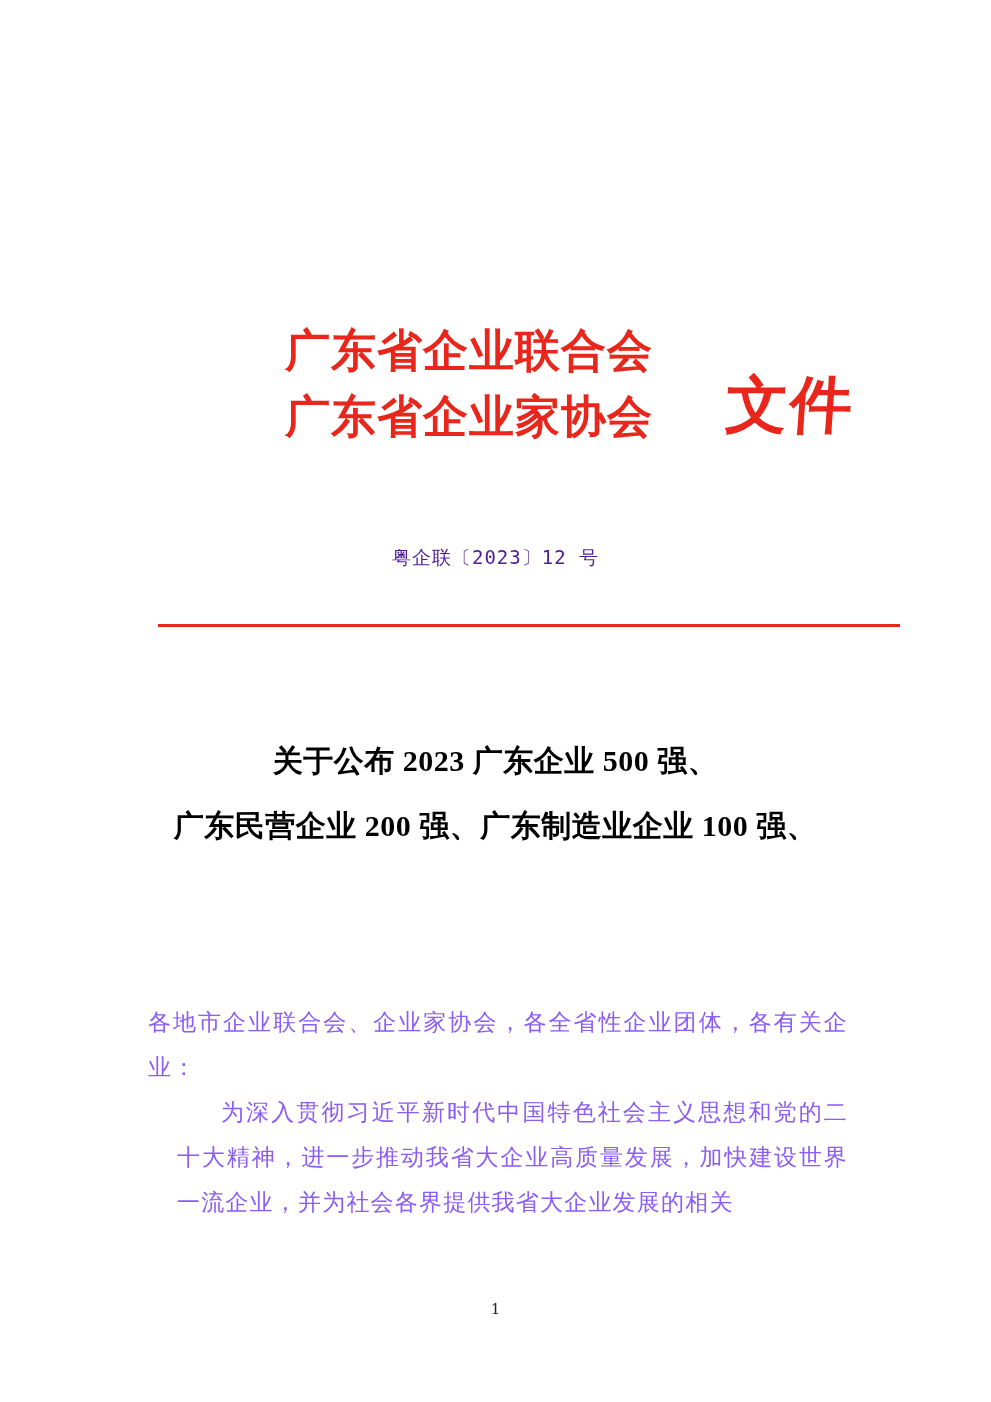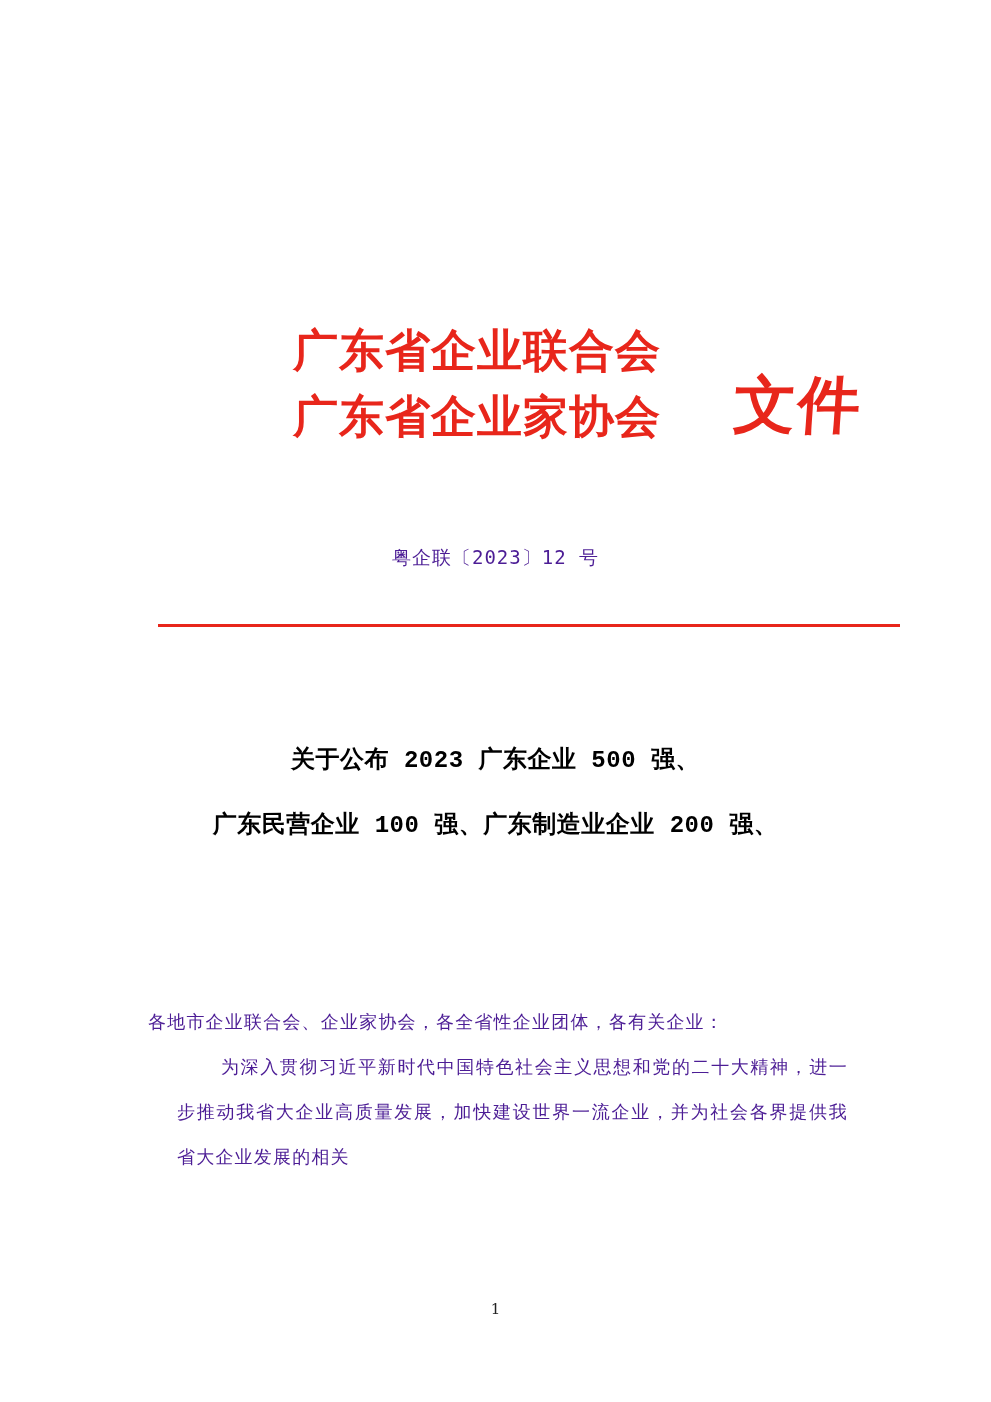--- a/index.html
+++ b/index.html
@@ -20,21 +20,21 @@
     position: relative;
     width: 991px;
     height: 1402px;
     box-sizing: border-box;
   }
 
   
   .letterhead {
     position: absolute;
     top: 300px;
-    left: 12px;
+    left: 4px;
     width: 787px;
     height: 190px;
   }
 
   .org-lines {
     position: absolute;
     left: 205px;
     top: 18px;
     width: 520px;
     text-align: center;
@@ -89,42 +89,42 @@
 
   
   .doc-title {
     position: absolute;
     top: 728px;
     left: 120px;
     width: 751px;
     text-align: center;
   }
   .title-line {
-    font-family: Liberation Mono, monospace;
+    font-family: Liberation Serif, serif;
     font-weight: bold;
-    font-size: 24px;
+    font-size: 30px;
     line-height: 65px;
     letter-spacing: 0.5px;
     white-space: nowrap;
   }
 
   
   .body-text {
     position: absolute;
     top: 1000px;
     left: 148px;
     width: 700px;
   }
   .body-para {
     font-family: Liberation Serif, serif;
-    font-size: 18px;
+    font-size: 23px;
     line-height: 45px;
     letter-spacing: 1.2px;
     text-align: justify;
-    color: #4c1d95;
+    color: #8b5cf6;
     margin: 0;
   }
   .body-para.indent {
     text-indent: 44px;
     margin-left: 29px;
   }
 
   
   .page-number {
     position: absolute;
@@ -149,21 +149,21 @@
     </div>
     <div class="doc-word">文件</div>
   </div>
 
   <div class="doc-number">粤企联〔2023〕12 号</div>
 
   <div class="red-rule"></div>
 
   <div class="doc-title">
     <div class="title-line">关于公布 2023 广东企业 500 强、</div>
-    <div class="title-line">广东民营企业 100 强、广东制造业企业 200 强、</div>
+    <div class="title-line">广东民营企业 200 强、广东制造业企业 100 强、</div>
   </div>
 
   <div class="body-text">
     <p class="body-para">各地市企业联合会、企业家协会，各全省性企业团体，各有关企业：</p>
     <p class="body-para indent">为深入贯彻习近平新时代中国特色社会主义思想和党的二十大精神，进一步推动我省大企业高质量发展，加快建设世界一流企业，并为社会各界提供我省大企业发展的相关</p>
   </div>
 
   <div class="page-number">1</div>
 
 </div>

